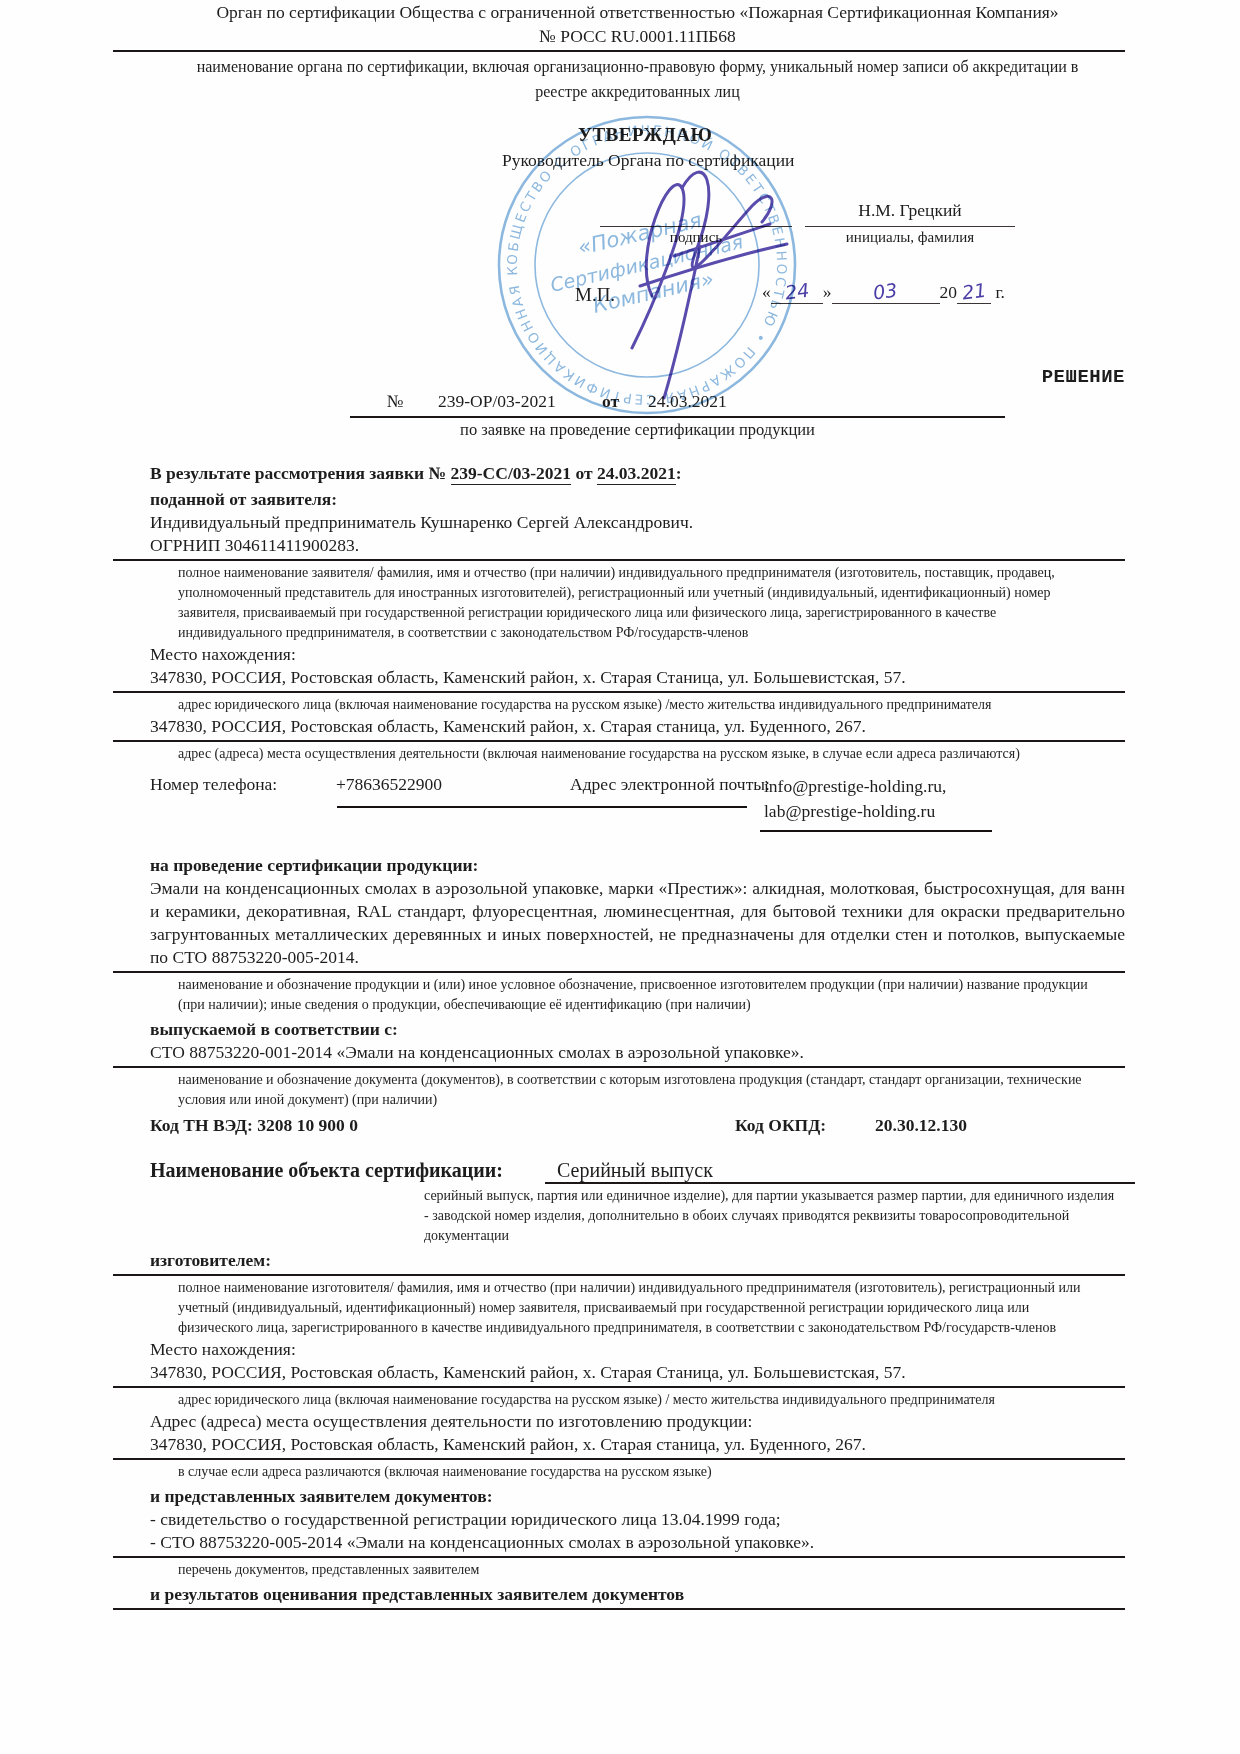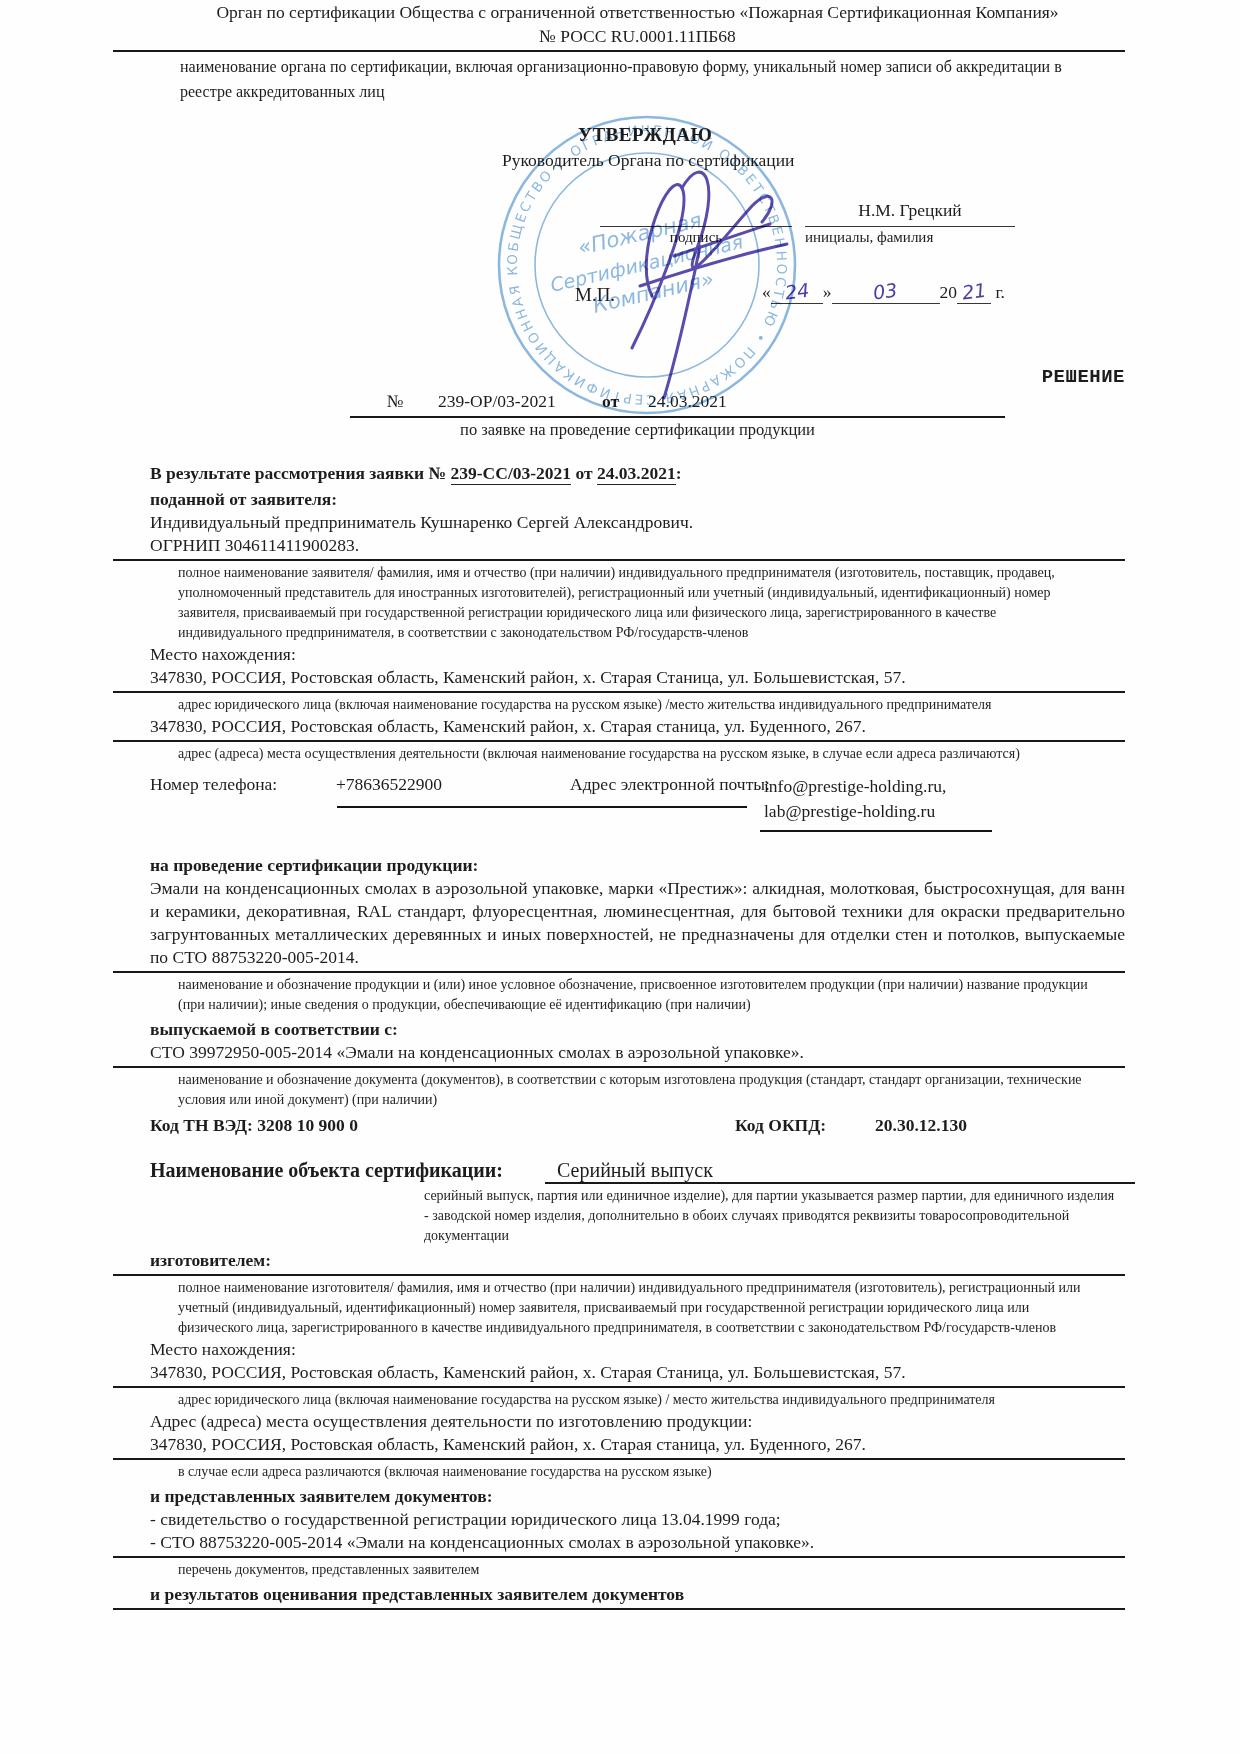--- a/index.html
+++ b/index.html
@@ -8,30 +8,30 @@
   .content{margin:0 115px 0 150px;position:relative;}
   .line{font-size:17.5px;line-height:23px;}
   .b{font-weight:bold;}
   .just{text-align:justify;}
   .u{border-bottom:1.6px solid #222;padding-bottom:1px;}
   .rule{border-top:2.4px solid #1b1717;margin:2px 0 2px -37px;}
   .note{font-size:14px;line-height:20px;padding:0 28px;color:#242424;}
   .nright{margin-left:270px;padding:0 4px;}
   .hdr{}
   .hdr-l1,.hdr-l2{text-align:center;font-size:17.5px;line-height:24px;}
-  .hdr-note{font-size:16px;line-height:25px;padding:0 30px;}
+  .hdr-note{font-size:16px;line-height:25px;text-align:center;padding:0 30px;}
   
   .approval{position:relative;height:238px;margin-top:18px;}
   .approve-word{position:absolute;left:428px;top:2px;font-size:19px;font-weight:bold;letter-spacing:.5px;}
   .role{position:absolute;left:352px;top:28px;font-size:17.5px;}
   .sig-line{position:absolute;left:450px;top:104px;width:192px;border-top:1.6px solid #3a3434;}
   .sig-cap{position:absolute;left:450px;top:107px;width:192px;text-align:center;font-size:15px;}
   .fio{position:absolute;left:660px;top:78px;width:200px;text-align:center;font-size:17.5px;}
   .fio-line{position:absolute;left:655px;top:104px;width:210px;border-top:1.6px solid #3a3434;}
-  .fio-cap{position:absolute;left:655px;top:107px;width:210px;text-align:left;font-size:15px;}
+  .fio-cap{position:absolute;left:655px;top:107px;width:210px;text-align:center;font-size:15px;}
   .mp{position:absolute;left:425px;top:162px;font-size:19px;}
   .dateline{position:absolute;left:612px;top:158px;font-size:17.5px;white-space:nowrap;}
   .hand{font-family:"DejaVu Sans",sans-serif;font-style:italic;color:#4b3da6;font-size:19px;
         display:inline-block;transform:rotate(-7deg);}
   .dseg{display:inline-block;border-bottom:1.4px solid #3a3434;text-align:center;}
   .stamp{position:absolute;left:342px;top:-12px;z-index:3;pointer-events:none;opacity:.82;
          mix-blend-mode:multiply;}
   .signature{position:absolute;left:432px;top:14px;z-index:4;pointer-events:none;mix-blend-mode:multiply;}
   
   .dec-title{text-align:right;font-size:19px;font-weight:bold;margin-top:6px;letter-spacing:.5px;font-family:Liberation Mono, monospace;}
@@ -147,21 +147,21 @@
           <div>lab@prestige-holding.ru</div>
         </div>
         <span class="seg" style="left: 187px; width: 410px; top: 36px;"></span>
         <span class="seg" style="left: 610px; width: 232px; top: 60px;"></span>
       </div>
       <div class="line b">на проведение сертификации продукции:</div>
       <div class="line just">Эмали на конденсационных смолах в аэрозольной упаковке, марки «Престиж»: алкидная, молотковая, быстросохнущая, для ванн и керамики, декоративная, RAL стандарт, флуоресцентная, люминесцентная, для бытовой техники для окраски предварительно загрунтованных металлических деревянных и иных поверхностей, не предназначены для отделки стен и потолков, выпускаемые по СТО 88753220-005-2014.</div>
       <div class="rule"></div>
       <div class="note">наименование и обозначение продукции и (или) иное условное обозначение, присвоенное изготовителем продукции (при наличии) название продукции (при наличии); иные сведения о продукции, обеспечивающие её идентификацию (при наличии)</div>
       <div class="line b">выпускаемой в соответствии с:</div>
-      <div class="line">СТО 39972950-005-2014 «Эмали на конденсационных смолах в аэрозольной упаковке».</div>
+      <div class="line">СТО 88753220-001-2014 «Эмали на конденсационных смолах в аэрозольной упаковке».</div>
       <div class="rule"></div>
       <div class="note">наименование и обозначение документа (документов), в соответствии с которым изготовлена продукция (стандарт, стандарт организации, технические условия или иной документ) (при наличии)</div>
       <div class="codes">
         <span class="c-abs" style="left: 0px; top: 0px;">Код ТН ВЭД: 3208 10 900 0</span>
         <span class="c-abs" style="left: 585px; top: 0px;">Код ОКПД:</span>
         <span class="c-abs" style="left: 725px; top: 0px;">20.30.12.130</span>
       </div>
       <div class="objrow"><span class="b">Наименование объекта сертификации:</span><span class="obj-val">Серийный выпуск</span></div>
       <div class="note nright">серийный выпуск, партия или единичное изделие), для партии указывается размер партии, для единичного изделия - заводской номер изделия, дополнительно в обоих случаях приводятся реквизиты товаросопроводительной документации</div>
       <div class="line b">изготовителем:</div>

